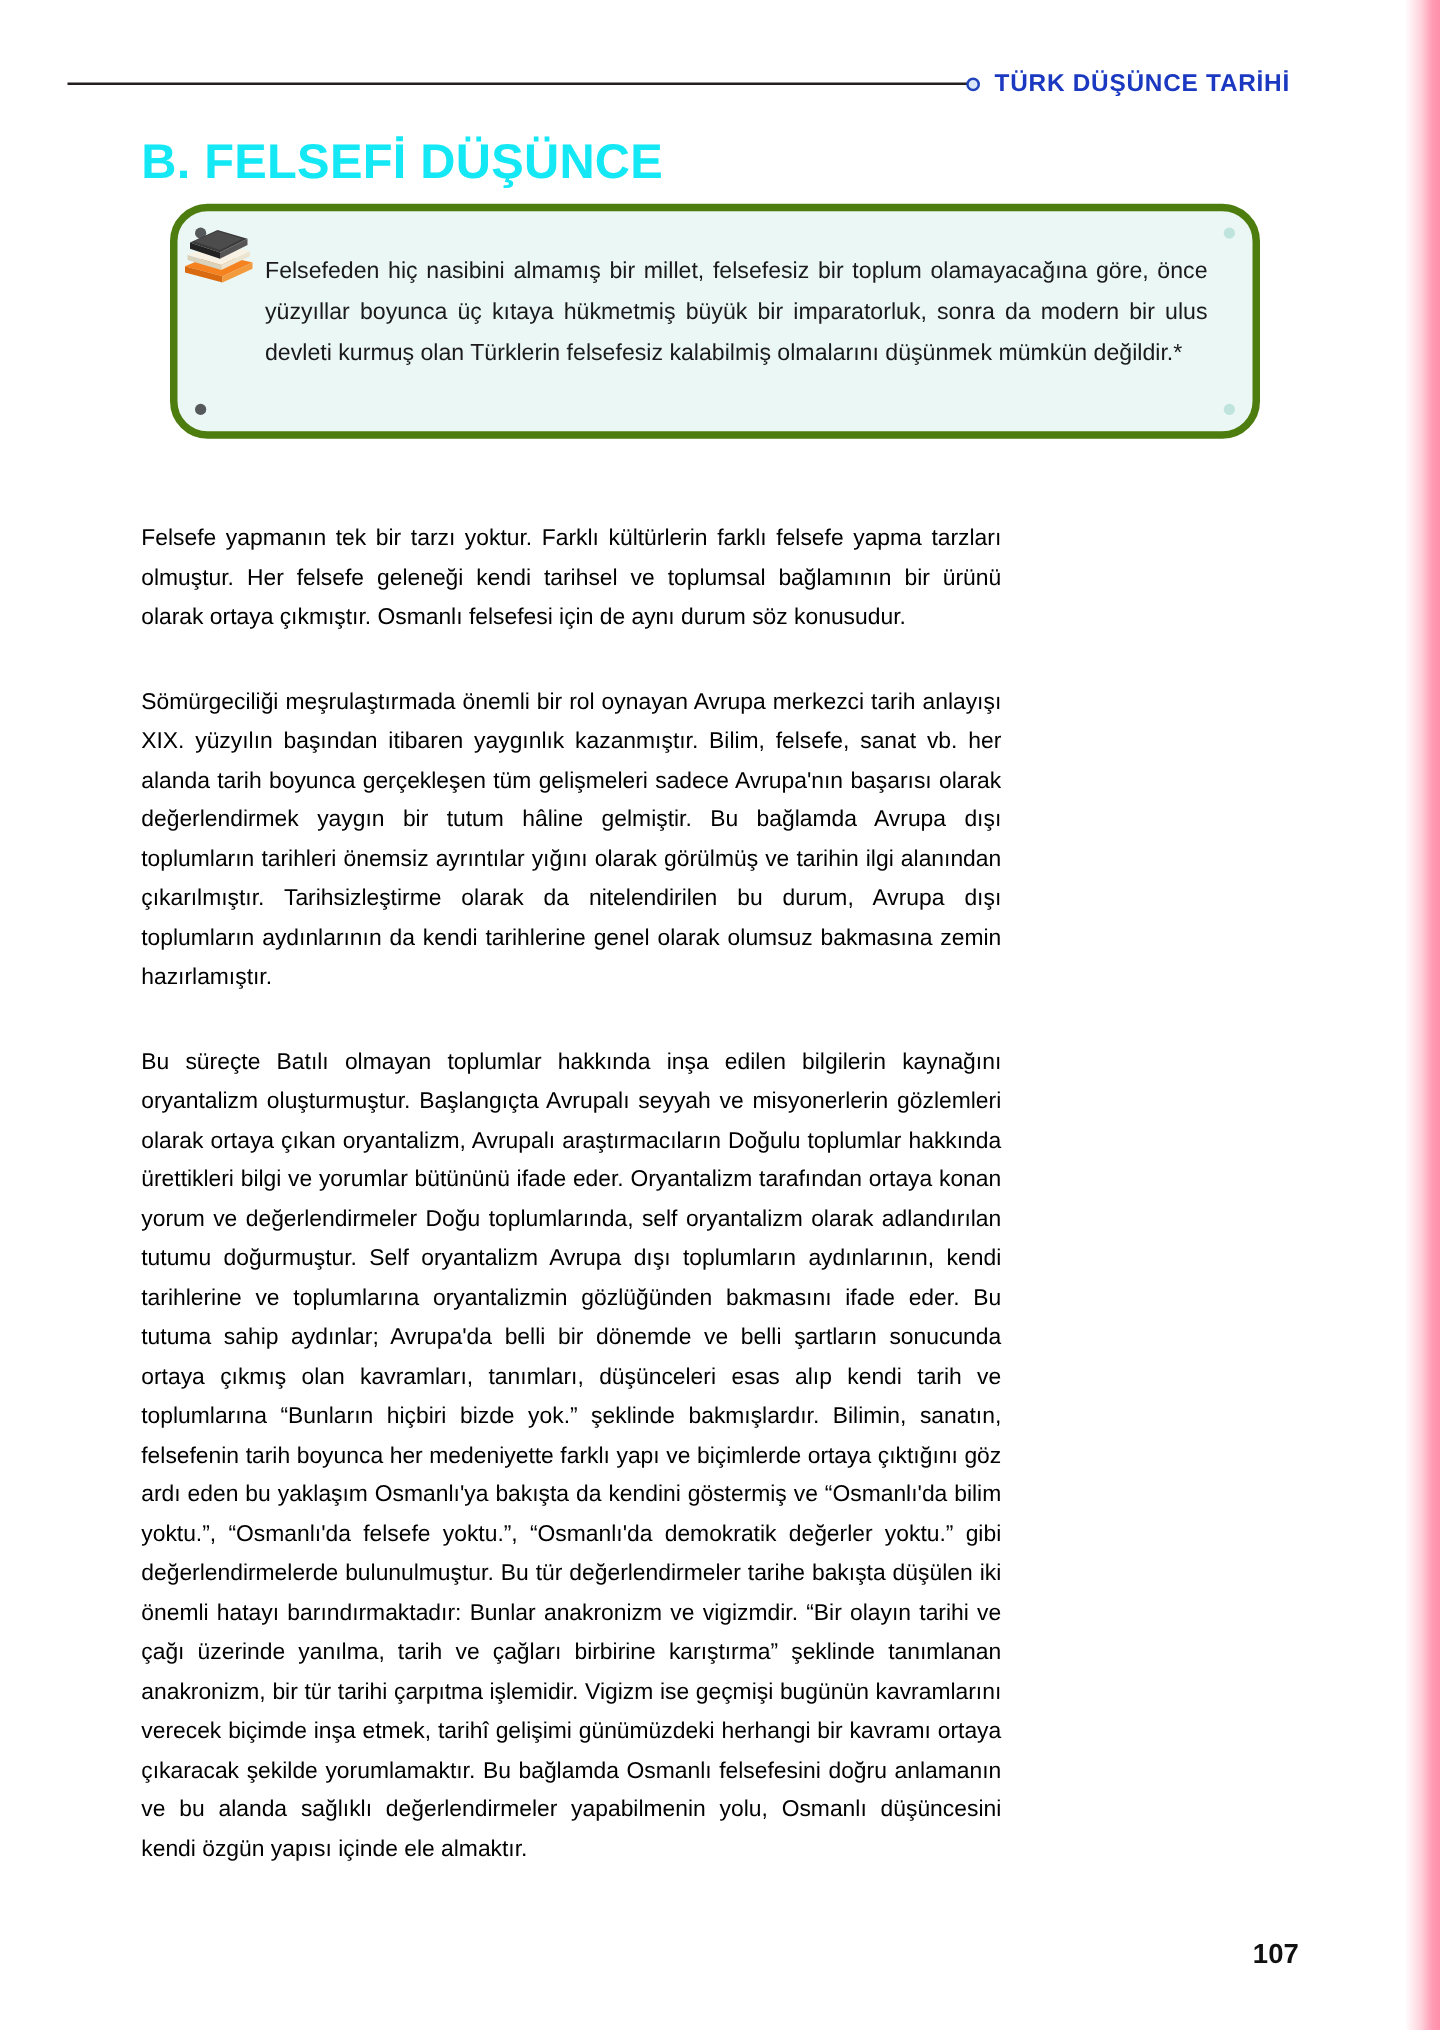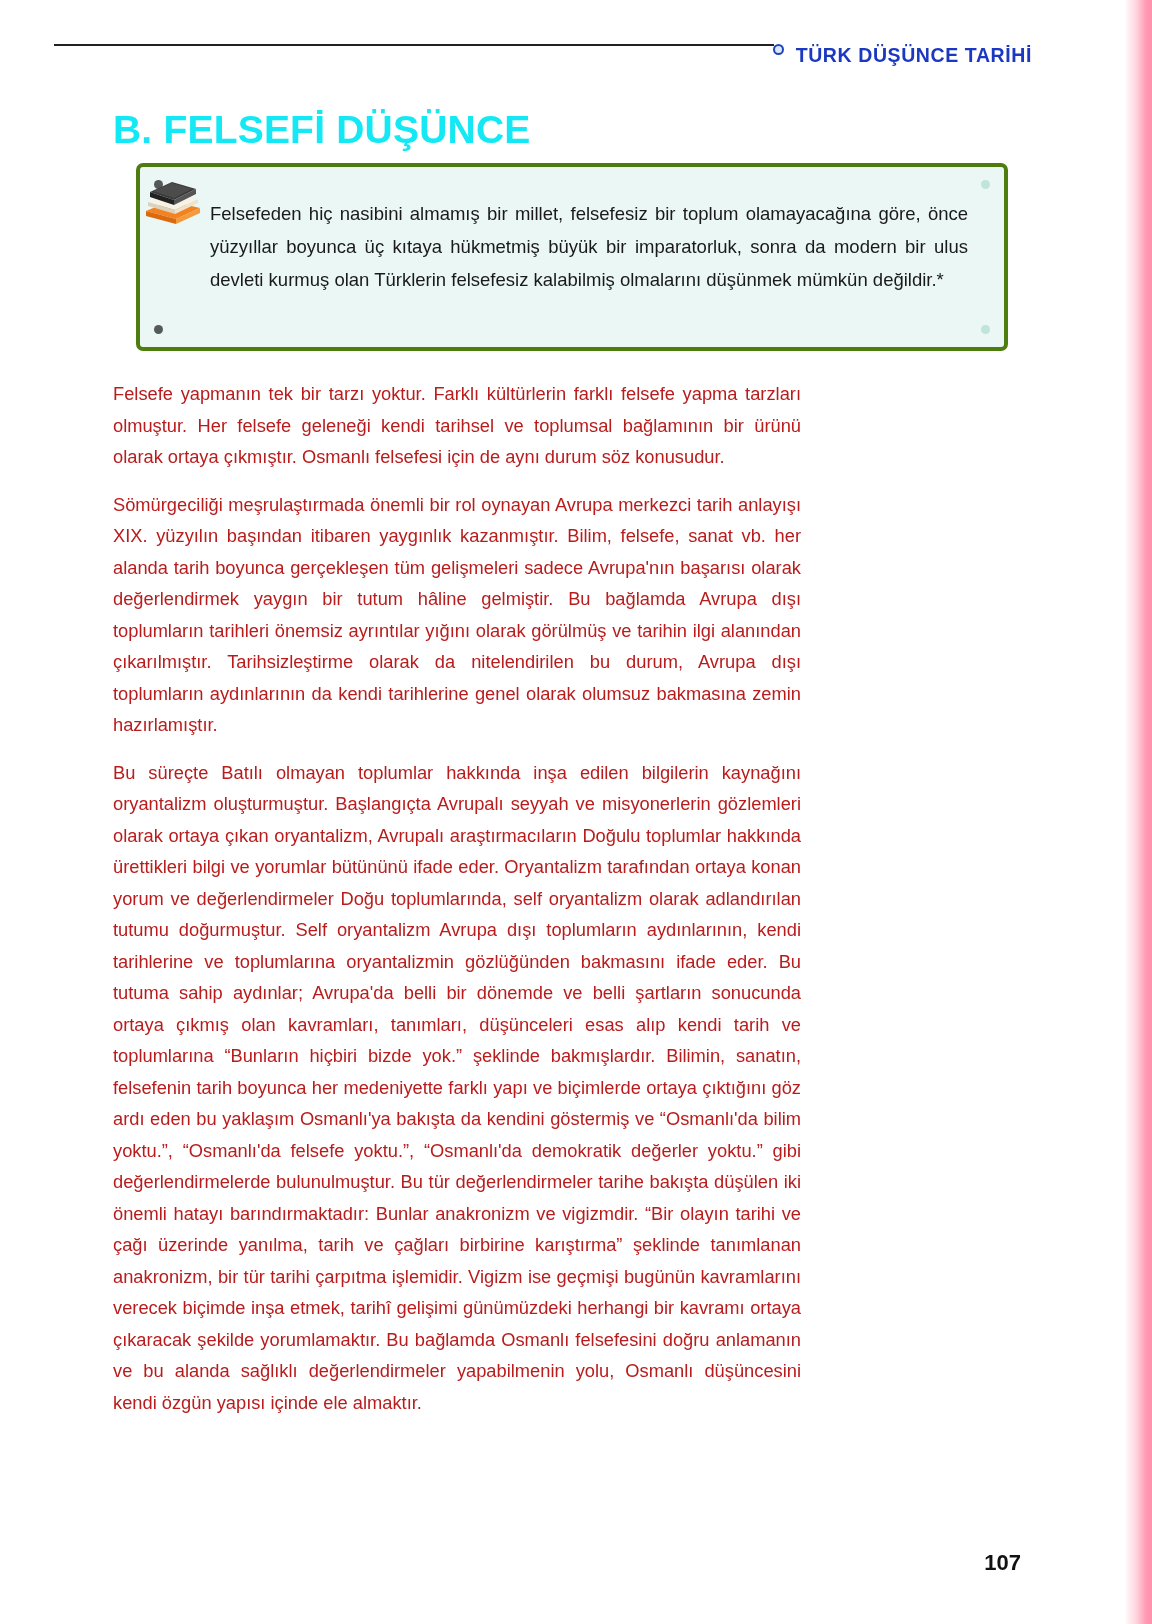--- a/index.html
+++ b/index.html
@@ -31,21 +31,21 @@
   }
 
   
   .header {
     position: absolute;
     top: 44px;
     left: 0;
     right: 0;
     height: 46px;
     display: flex;
-    align-items: flex-start;
+    align-items: center;
     justify-content: flex-end;
     padding-right: 120px;
   }
   .header-rule {
     flex: 0 0 auto;
     width: 720px;
     height: 2px;
     background: #231f20;
     margin-right: 0;
   }
@@ -80,22 +80,22 @@
   
   .quote-wrap {
     position: absolute;
     top: 163px;
     left: 136px;
     width: 872px;
   }
   .quote-box {
     position: relative;
     background: #eaf7f4;
-    border: 4px solid #4d7c0f;
-    border-radius: 7px;
+    border: 6px solid #4d7c0f;
+    border-radius: 30px;
     padding: 30px 36px 18px 70px;
     min-height: 188px;
   }
   .corner-dot {
     position: absolute;
     width: 9px;
     height: 9px;
     border-radius: 50%;
     background: #55595c;
   }
@@ -131,33 +131,34 @@
   
   .content {
     position: absolute;
     top: 378px;
     left: 113px;
     width: 688px;
   }
   .content p {
     font-size: 18.3px;
     line-height: 31.5px;
-    color: #b91c1c;
+    color: #000000;
     margin-bottom: 16px;
     text-align: justify;
     text-justify: inter-word;
     hyphens: manual;
+    margin-top: 36px;
   }
   .content p:last-child { margin-bottom: 0; }
 
   
   .page-number {
     position: absolute;
     bottom: 48px;
-    right: 131px;
+    right: 113px;
     font-size: 22px;
     font-weight: bold;
     color: #111111;
   }
 </style>
 </head>
 <body>
 
 <div class="edge-bar"></div>
 

